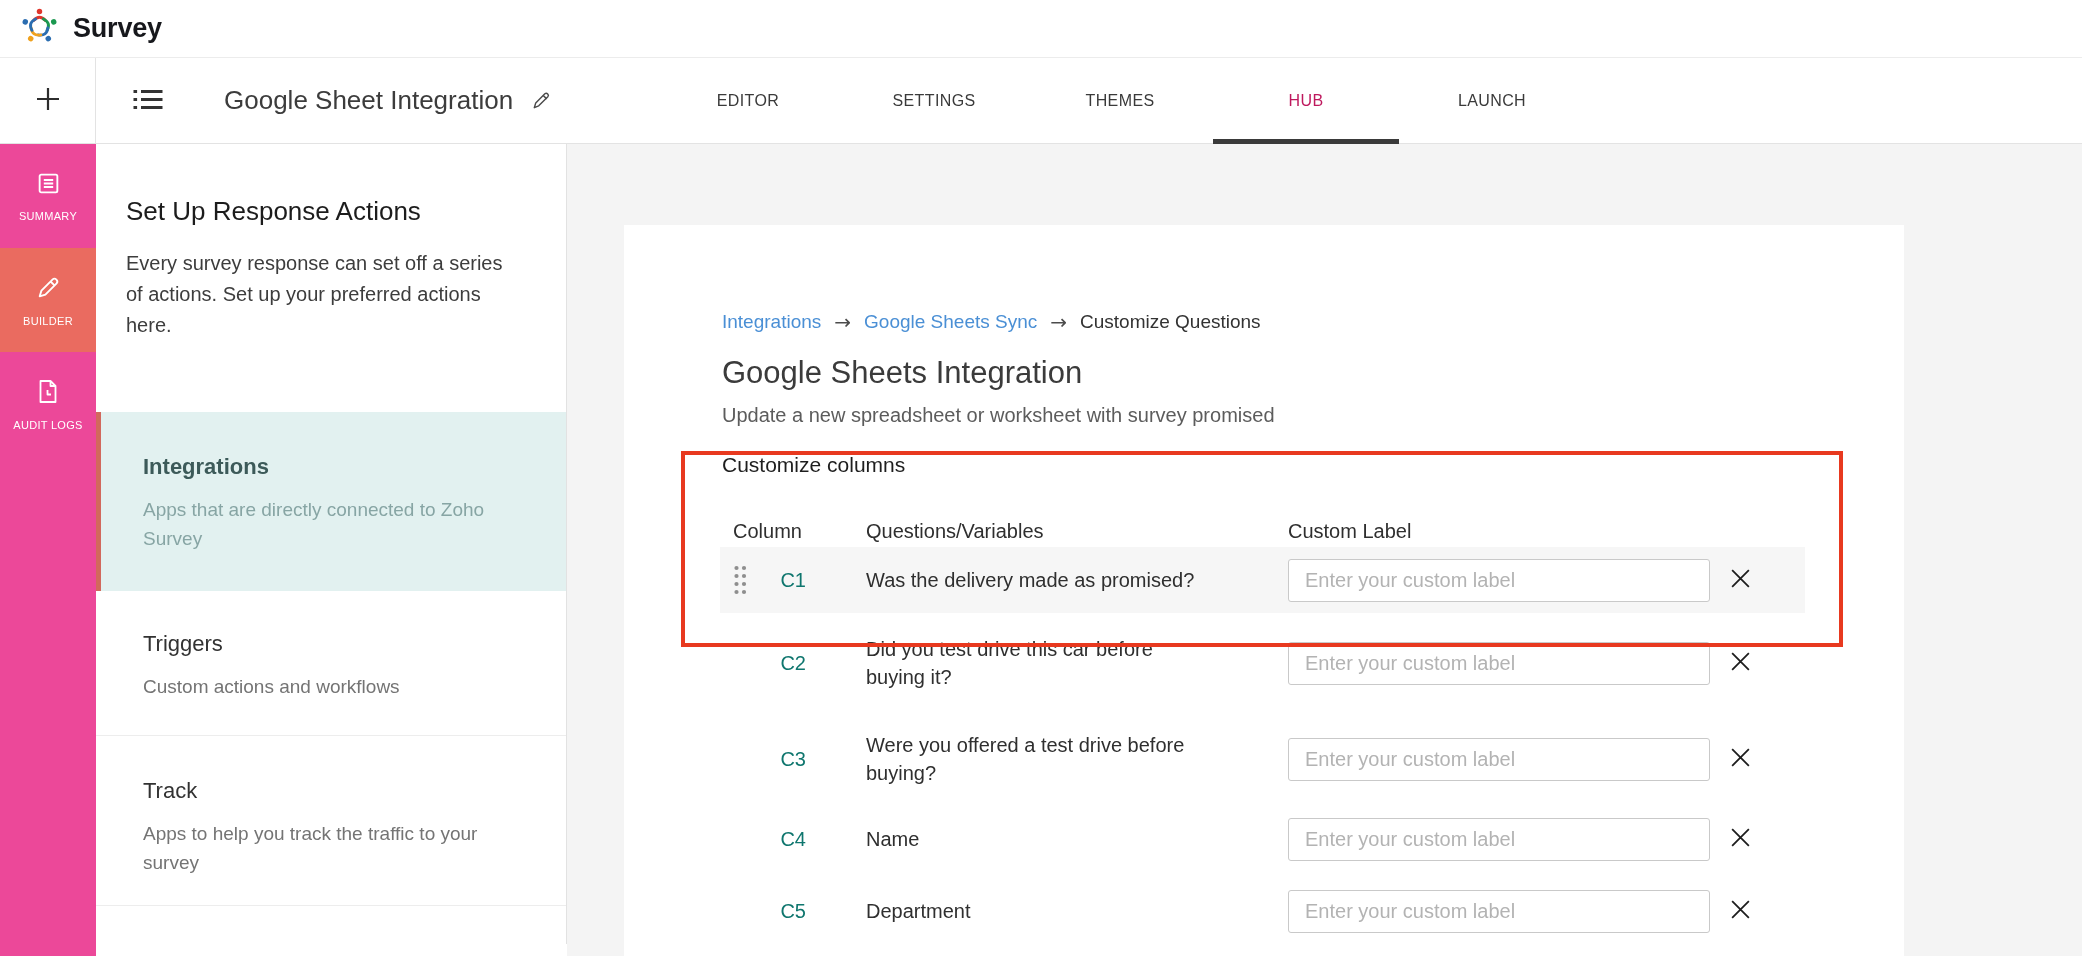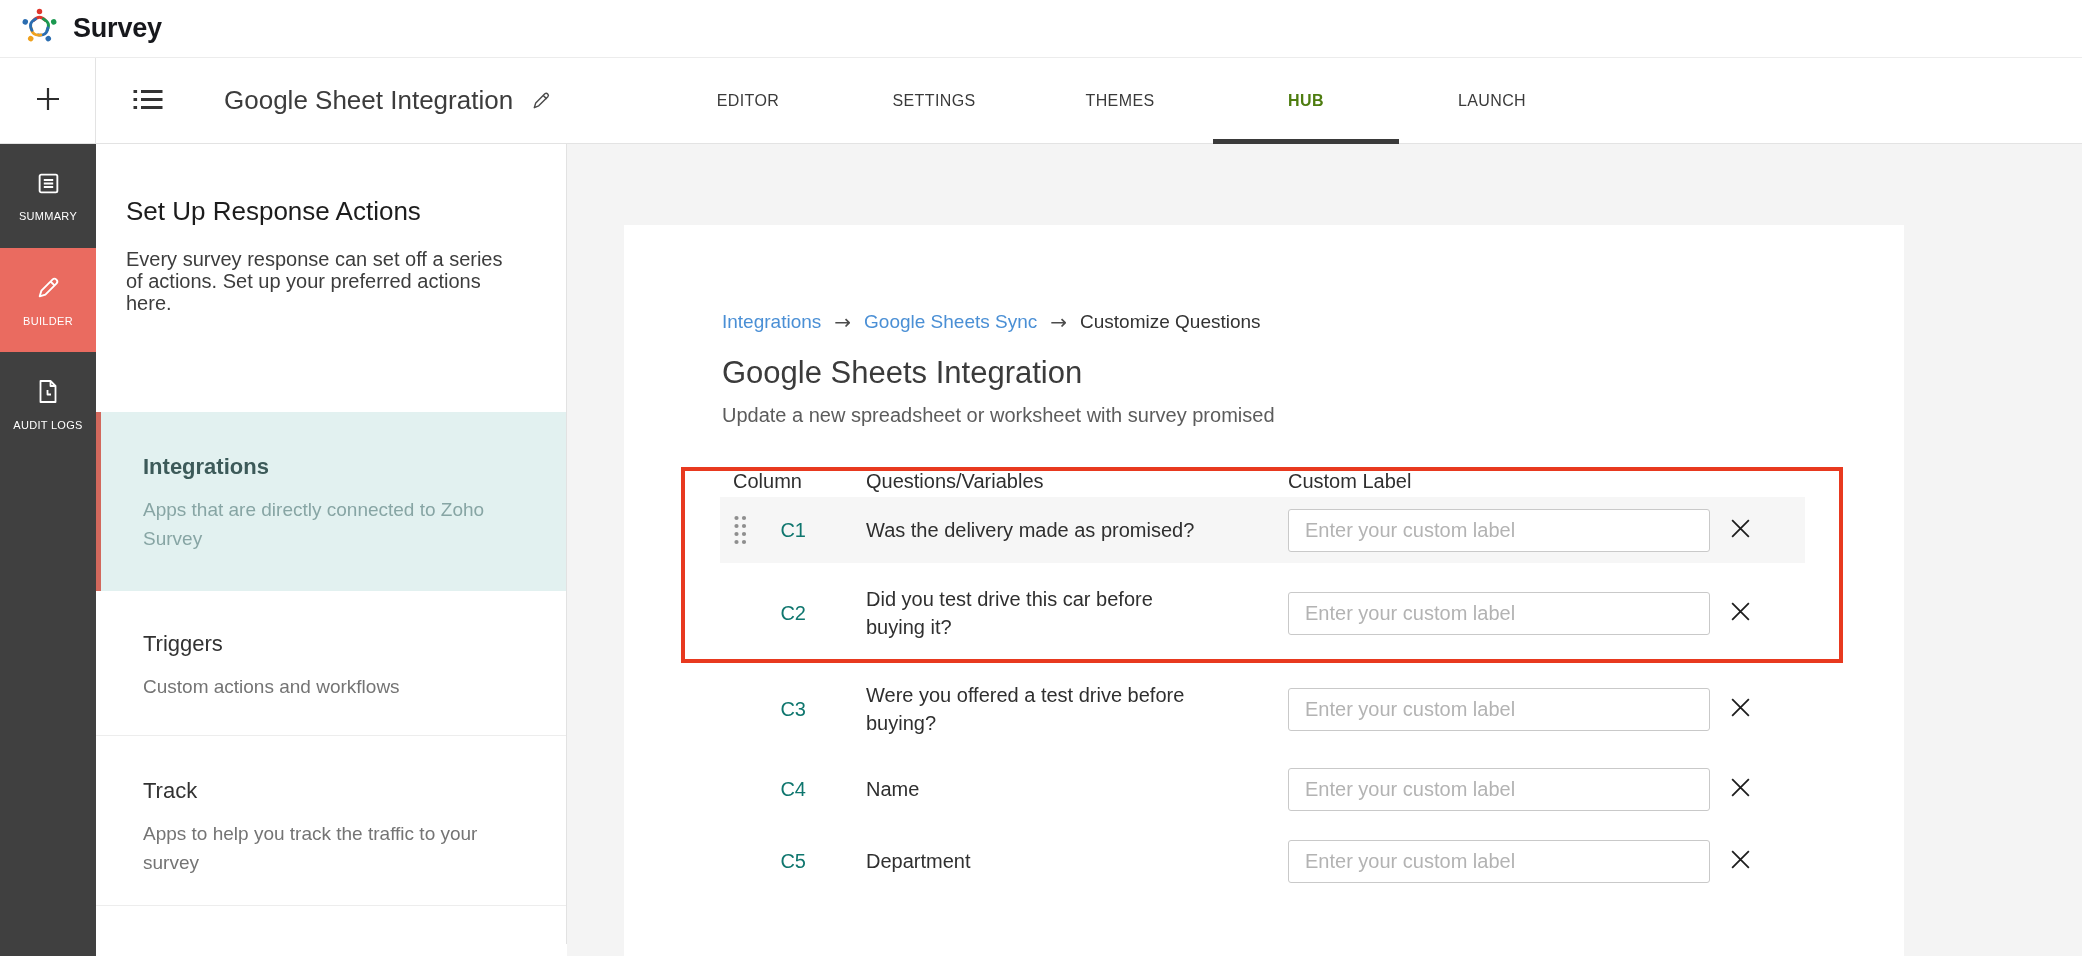--- a/index.html
+++ b/index.html
@@ -18,35 +18,35 @@
            border-bottom:1px solid #e3e3e3;display:flex;align-items:center;box-sizing:border-box;}
   .tb-btn{height:100%;display:flex;align-items:center;justify-content:center;background:none;border:none;cursor:pointer;}
   .tb-btn.plus{width:96px;border-right:1px solid #e3e3e3;}
   .tb-btn.list{width:104px;}
   .survey-title-wrap{display:flex;align-items:center;gap:17px;margin-left:24px;}
   .survey-title{font-size:26px;color:#3c3c3c;}
   .edit-icon{display:flex;cursor:pointer;}
   .tabs{position:absolute;left:655px;top:0;height:100%;display:flex;}
   .tab{width:186px;display:flex;align-items:center;justify-content:center;font-size:16px;
        letter-spacing:0.4px;color:#3a3a3a;cursor:pointer;position:relative;}
-  .tab.active{font-weight:700;color:#4d7c0f;}
+  .tab.active{font-weight:400;color:#be185d;}
   .tab.active::after{content:'';position:absolute;left:0;right:0;bottom:-1px;height:5px;background:#3a3a3a;}
 
   
-  .sidebar{position:absolute;top:144px;left:0;width:96px;bottom:0;background:#404040;}
+  .sidebar{position:absolute;top:144px;left:0;width:96px;bottom:0;background:#ec4899;}
   .side-item{height:104px;display:flex;flex-direction:column;align-items:center;justify-content:center;gap:10px;cursor:pointer;}
   .side-item.active{background:#ea6b60;}
   .side-label{font-size:11px;color:#fff;letter-spacing:0.3px;white-space:nowrap;}
 
   
   .panel{position:absolute;left:96px;top:144px;width:471px;bottom:12px;background:#fff;
          border-right:1px solid #e2e2e2;box-sizing:border-box;}
   .panel-intro{padding:50px 30px 0 30px;height:268px;box-sizing:border-box;}
   .panel-intro h2{margin:0;font-size:26px;font-weight:400;color:#1c1c1c;line-height:34px;}
-  .panel-intro p{margin:20px 0 0;font-size:20px;line-height:22px;color:#3d3d3d;max-width:398px;}
+  .panel-intro p{margin:20px 0 0;font-size:20px;line-height:31px;color:#3d3d3d;max-width:398px;}
   .p-section{padding:38px 30px 34px 47px;box-sizing:border-box;cursor:pointer;}
   .p-section.bordered{border-bottom:1px solid #ededed;}
   .p-section h4{margin:0;font-size:22px;font-weight:400;color:#323232;line-height:30px;}
   .p-section p{margin:13px 0 0;font-size:19px;line-height:29px;color:#747474;max-width:350px;}
   .p-section.selected{background:#e2f1f0;border-left:5px solid #d2685c;padding-left:42px;padding-top:40px;padding-bottom:38px;}
   .p-section.selected h4{font-weight:700;color:#3c5a59;}
   .p-section.selected p{color:#87a5a4;}
   .p-section.track{padding-top:40px;padding-bottom:28px;}
 
   
@@ -214,20 +214,21 @@
           <span class="bc-sep">→</span>
           <span class="bc-link">Google Sheets Sync</span>
           <span class="bc-sep">→</span>
           <span class="bc-current">Customize Questions</span>
         </nav>
       <h1 class="page-title">Google Sheets Integration</h1>
       <p class="subtitle">Update a new spreadsheet or worksheet with survey promised</p>
 
       <section class="customize">
         <div class="red-overlay"></div>
+        <h3>Customize columns</h3>
         <div class="thead cgrid">
           <div class="th-col">Column</div>
           <div class="th-q">Questions/Variables</div>
           <div class="th-cl">Custom Label</div>
         </div>
         <div class="rows" id="rows">
             <div class="crow cgrid highlight">
               <div class="handle">
                 <svg width="16" height="32" viewBox="0 0 16 32">
                   <g fill="#8e8e8e">

